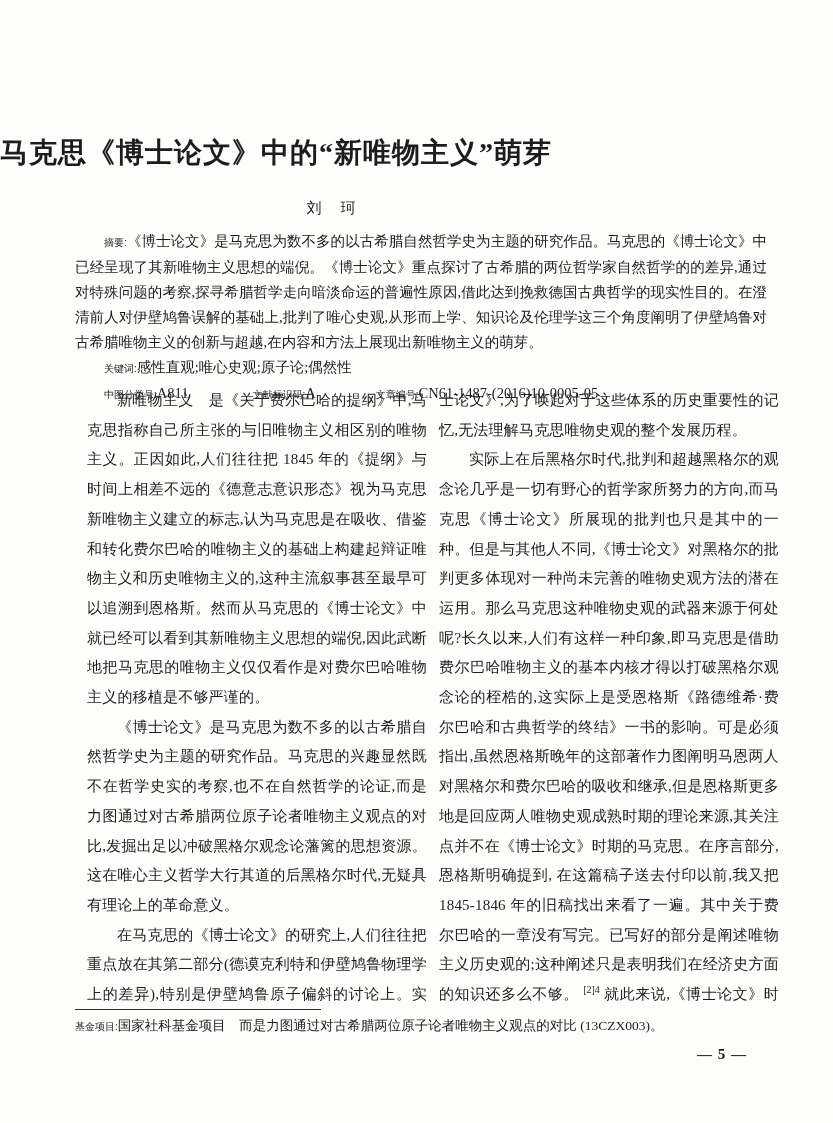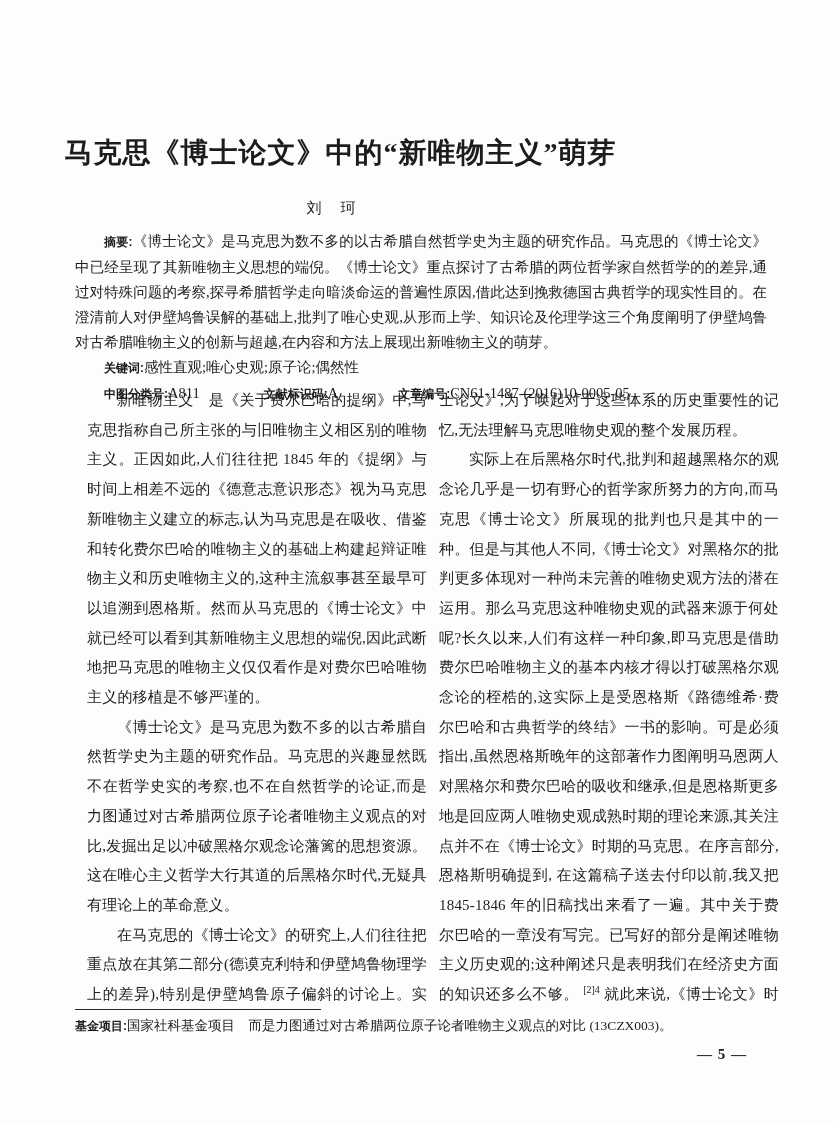--- a/index.html
+++ b/index.html
@@ -7,38 +7,38 @@
     position:relative;
     width:833px;height:1123px;
     margin:0 auto;
     background:#fdfdfc;
     color:#1c1c1c;
     font-family:"Liberation Serif","DejaVu Serif",serif;
     overflow:hidden;
   }
   .title{
     position:absolute;top:134px;left:0;width:681px;
-    margin:0;text-align:center;
+    margin:0;
     font-size:28px;font-weight:bold;letter-spacing:1px;
     font-family:"Liberation Serif","DejaVu Serif",serif;
   }
   .author{
     position:absolute;top:199px;left:0;width:664px;
     text-align:center;font-size:15px;letter-spacing:2px;
   }
   .meta{
     position:absolute;top:229px;left:75px;width:692px;
     font-size:14.5px;line-height:25px;text-align:justify;
   }
   .meta p{margin:0;}
   .meta .lead{text-indent:2em;}
   .blabel{
-    font-weight:bold;
+    font-weight:normal;
     font-family:"Liberation Sans","DejaVu Sans",sans-serif;
-    font-size:12px;
+    font-size:10px;
   }
   .cls-row{text-indent:2em;}
   .cls-item{margin-right:0;}
   .cls-gap1{display:inline-block;width:64px;}
   .cls-gap2{display:inline-block;width:60px;}
   .columns{
     position:absolute;top:386px;left:87px;width:692px;height:624px;
     display:flex;gap:12px;overflow:hidden;
   }
   .col{

